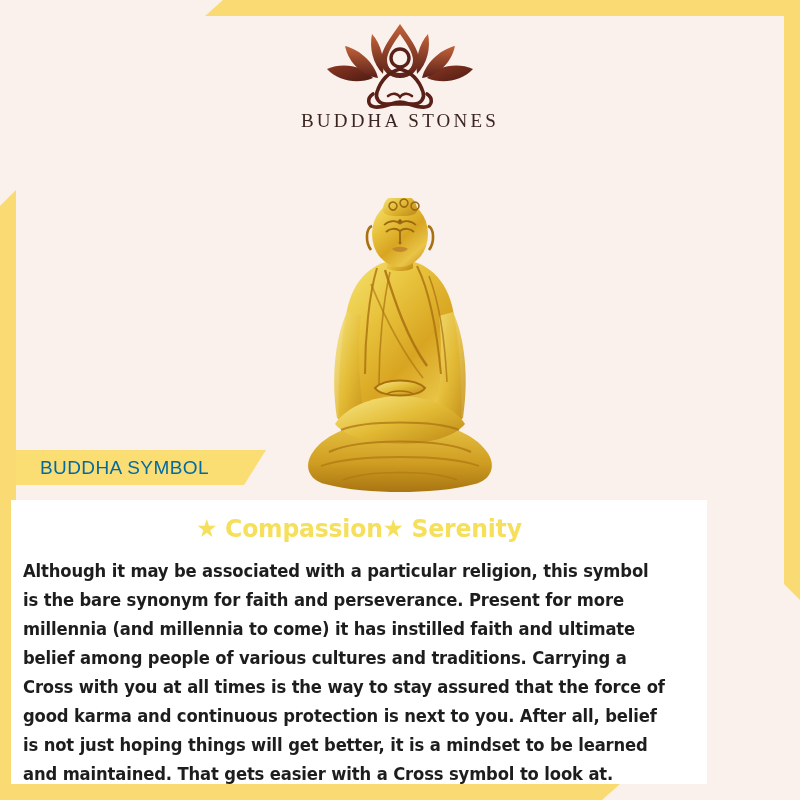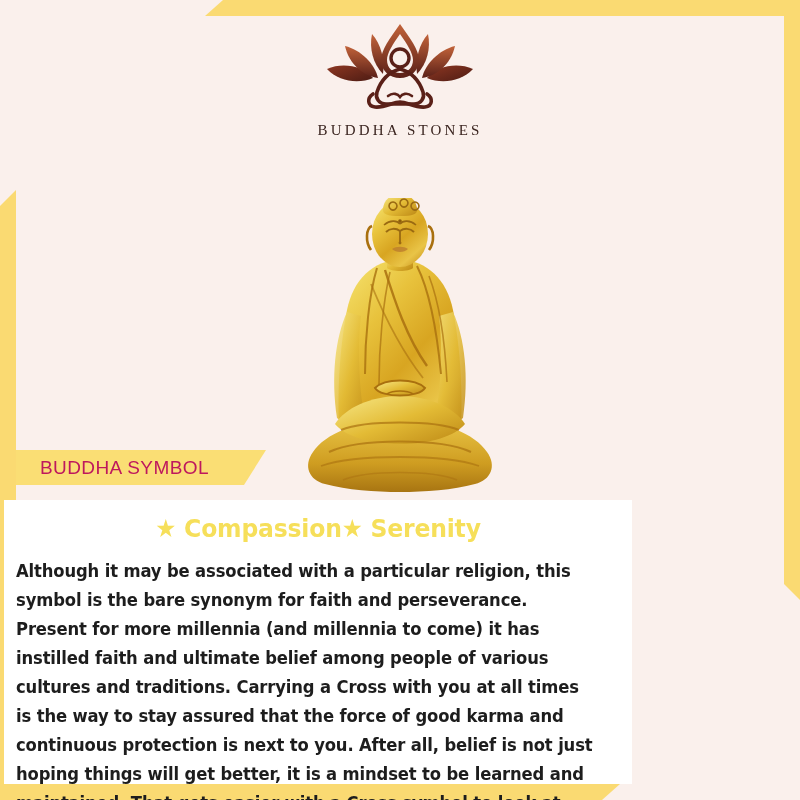--- a/index.html
+++ b/index.html
@@ -73,23 +73,23 @@
     top: 22px;
     left: 0;
     width: 800px;
     text-align: center;
   }
   .logo-mark {
     display: block;
     margin: 0 auto;
   }
   .logo-text {
-    margin-top: 12px;
+    margin-top: 0;
     font-family: "Liberation Serif", serif;
-    font-size: 15px;
+    font-size: 19px;
     letter-spacing: 3.2px;
     color: #3b2520;
     text-align: center;
   }
 
   
   .title-band {
     position: absolute;
     left: 165px;
     top: 143px;
@@ -128,33 +128,33 @@
     left: 16px;
     top: 450px;
     height: 35px;
     width: 250px;
     background: #fade74;
     clip-path: polygon(0 0, 100% 0, calc(100% - 22px) 100%, 0 100%);
     display: flex;
     align-items: center;
   }
   .symbol-tag-label {
-    color: #be185d;
+    color: #0369a1;
     font-size: 19px;
     letter-spacing: 0.4px;
     padding-left: 24px;
     white-space: nowrap;
   }
 
   
   .content-card {
     position: absolute;
-    left: 4px;
+    left: 11px;
     top: 500px;
-    width: 628px;
+    width: 696px;
     height: 284px;
     background: #ffffff;
   }
 
   .subtitle {
     text-align: center;
     margin-top: 14px;
     font-family: "DejaVu Sans", sans-serif;
     font-weight: bold;
     font-size: 25px;

